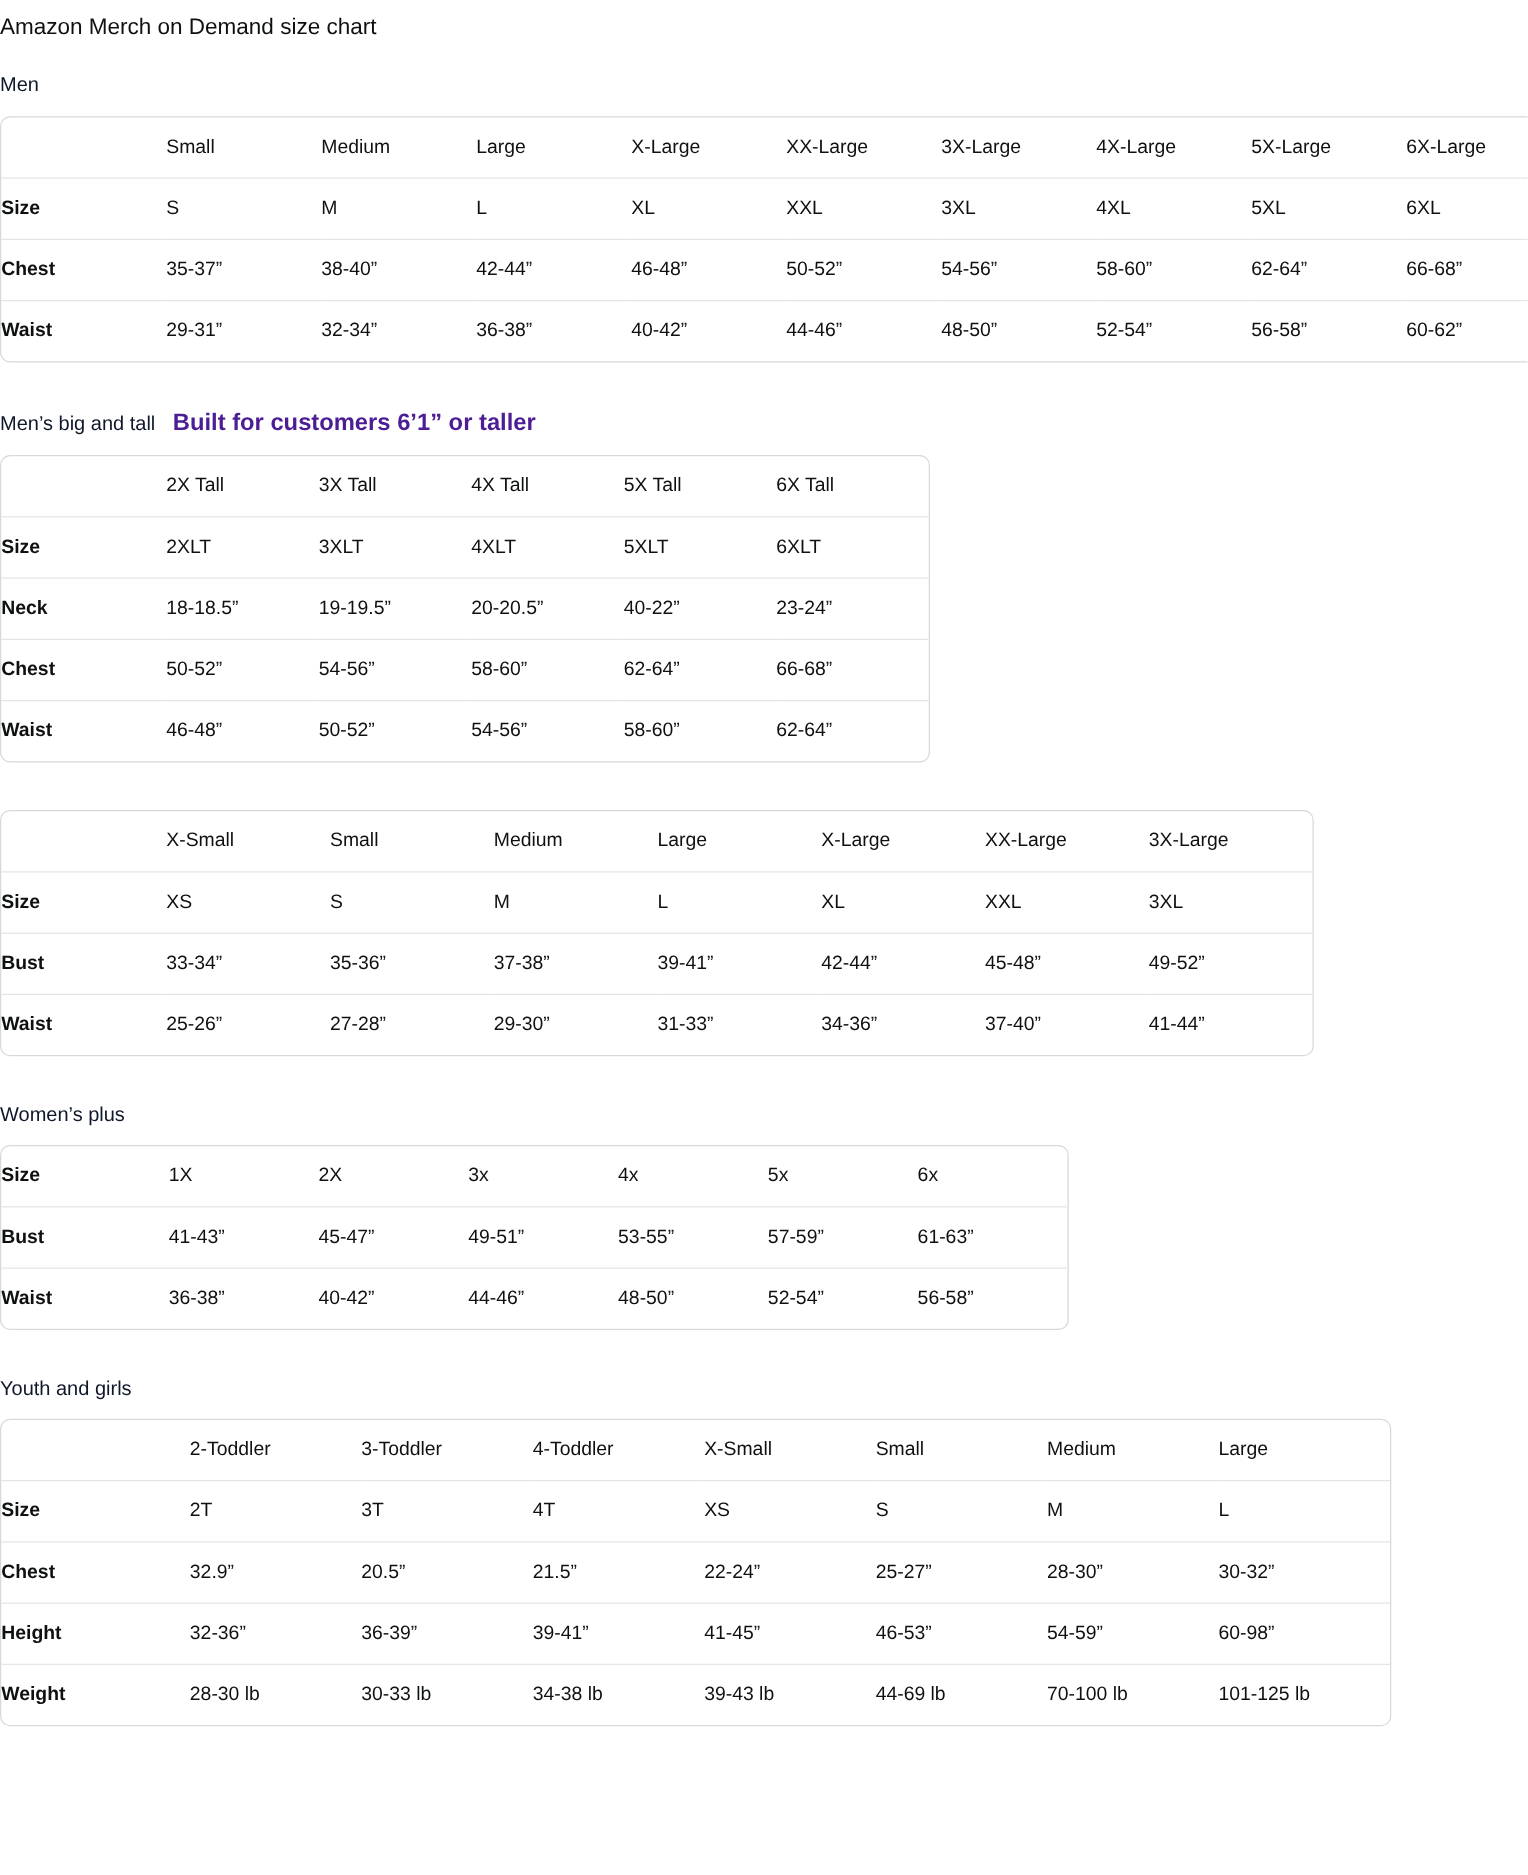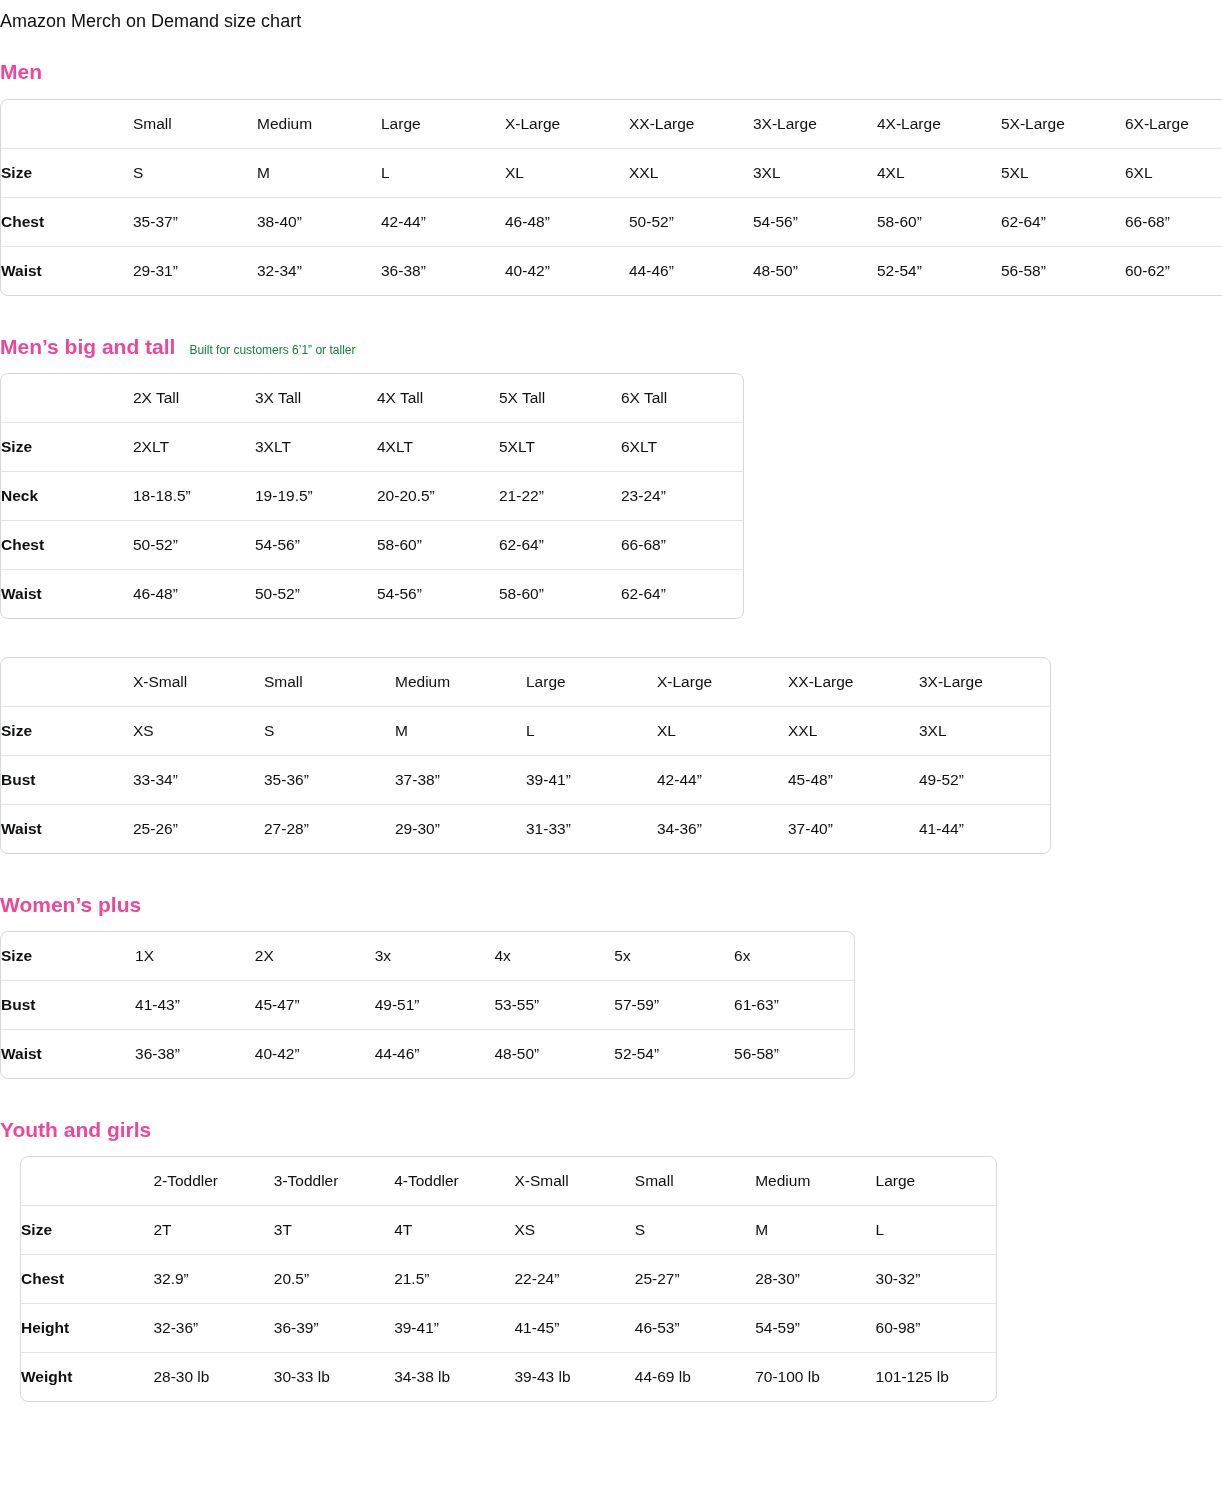--- a/index.html
+++ b/index.html
@@ -29,30 +29,30 @@
   .section {
     margin-bottom: 16px;
   }
   .section-head {
     display: flex;
     align-items: baseline;
     gap: 14px;
     margin: 0 0 14px 0;
   }
   .section-title {
-    font-size: 21px;
-    font-weight: 700;
-    color: #ec4899;
+    font-size: 16px;
+    font-weight: 400;
+    color: #0f172a;
     line-height: 1.2;
     margin: 0;
   }
   .section-note {
-    font-size: 12px;
-    font-weight: 400;
-    color: #15803d;
+    font-size: 19px;
+    font-weight: 700;
+    color: #4c1d95;
   }
   table.sizechart {
     border-collapse: separate;
     border-spacing: 0;
     border: 1px solid #d5d9d9;
     border-radius: 8px;
     overflow: hidden;
     background: #fff;
     table-layout: fixed;
   }
@@ -82,21 +82,21 @@
   .colw-men { width: 124px; }
   .colw-tall { width: 122px; }
   .colw-women { width: 131px; }
   .colw-plus { width: 118px; }
   .colw-youth { width: 120px; }
 
   .tbl-men { width: 1218px; }
   .tbl-tall { width: 733px; }
   .tbl-women { width: 977px; }
   .tbl-plus { width: 855px; }
-  .tbl-youth { width: 977px; margin-left: 20px; }
+  .tbl-youth { width: 1113px; }
   .sec-gap { height: 22px; }
 </style>
 </head>
 <body>
 
 <div class="page">
 
   <h1 class="doc-title">Amazon Merch on Demand size chart</h1>
 
   <div class="section">
@@ -200,21 +200,21 @@
           <td>3XLT</td>
           <td>4XLT</td>
           <td>5XLT</td>
           <td>6XLT</td>
         </tr>
         <tr>
           <th class="rowlabel">Neck</th>
           <td>18-18.5”</td>
           <td>19-19.5”</td>
           <td>20-20.5”</td>
-          <td>21-22”</td>
+          <td>40-22”</td>
           <td>23-24”</td>
         </tr>
         <tr>
           <th class="rowlabel">Chest</th>
           <td>50-52”</td>
           <td>54-56”</td>
           <td>58-60”</td>
           <td>62-64”</td>
           <td>66-68”</td>
         </tr>

